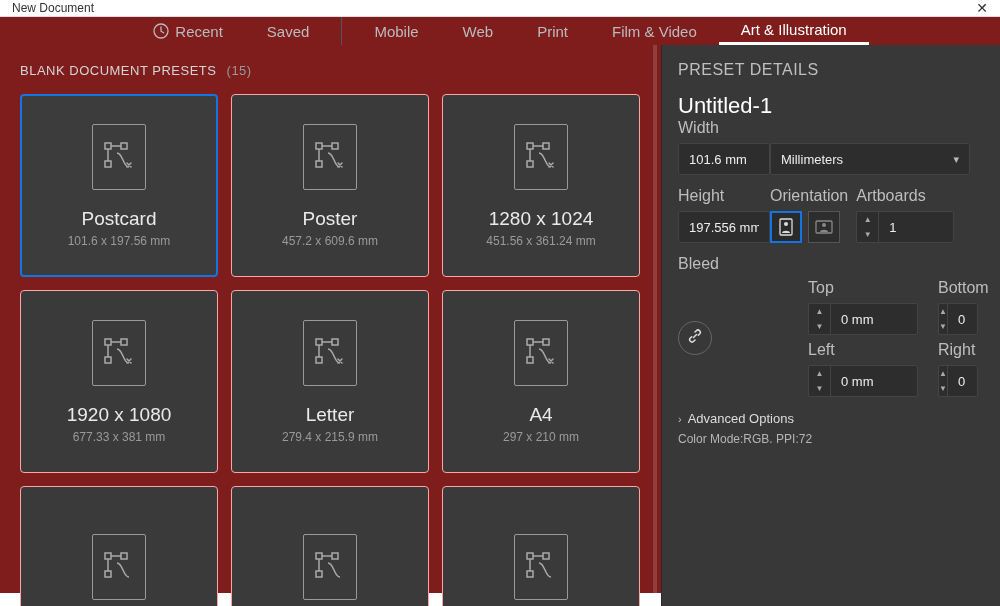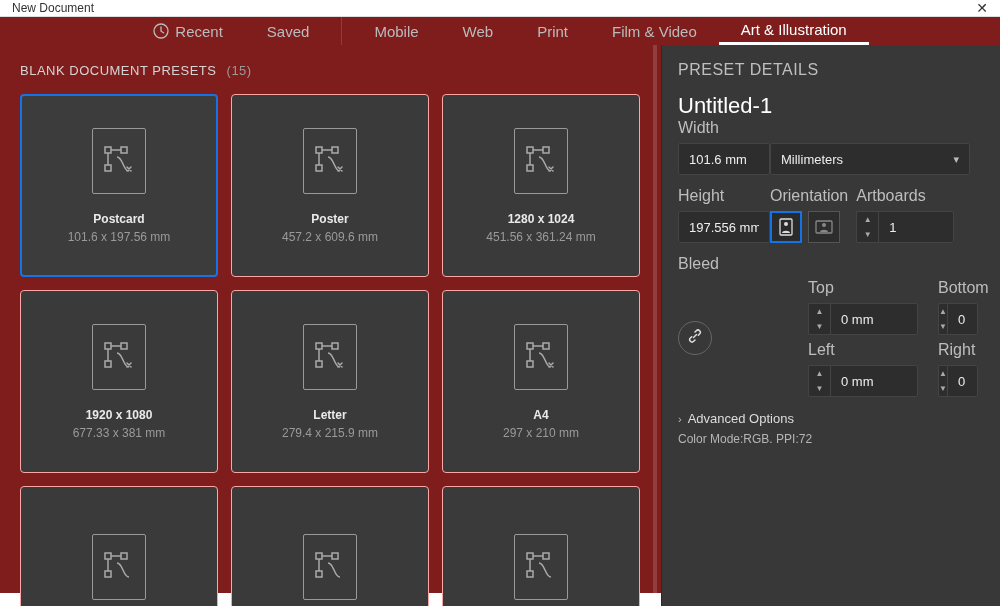--- a/index.html
+++ b/index.html
@@ -19,21 +19,21 @@
   .body { flex: 1; display: flex; }
   .left { width: 668px; padding: 18px 20px 0 20px; position: relative; overflow: hidden; }
   .leftscroll { position: absolute; right: 4px; top: 0; bottom: 0; width: 4px; background: rgba(255,255,255,0.15); }
   .presets-header { font-size: 13px; letter-spacing: .5px; color: #d4d4d4; margin-bottom: 16px; }
   .presets-header .count { color: #999; margin-left: 6px; }
   .grid { display: grid; grid-template-columns: repeat(3, 198px); grid-auto-rows: 183px; gap: 13px; }
   .card { background: #3a3a3a; border: 1px solid #fca5a5; border-radius: 4px; display: flex; flex-direction: column; align-items: center; justify-content: center; cursor: pointer; }
   .card.selected { border: 2px solid #1374e6; background: #3c3c3c; }
   .card .thumb { width: 54px; height: 66px; border: 1.5px solid #999; border-radius: 2px; display:flex;align-items:center;justify-content:center; margin-bottom: 18px;}
   .card .thumb svg { display:block; }
-  .card .name { font-size: 12px; color: #eaeaea; margin-bottom: 4px; font-weight: bold; }
+  .card .name { font-size: 19px; color: #eaeaea; margin-bottom: 4px; }
   .card .dims { font-size: 12px; color: #9a9a9a; }
   .card.stub .name, .card.stub .dims { visibility: hidden; }
   
   .right { flex: 1; background: #383838; border-left: 1px solid #2a2a2a; padding: 0; display:flex; flex-direction:column; }
   .right-inner { padding: 14px 22px 6px 16px; flex:1; overflow:hidden; }
   .panel-title { font-size: 16px; letter-spacing:.5px; color: #bfbfbf; margin-bottom: 14px; padding-top: 2px; text-transform: uppercase;}
   .preset-name { font-size: 22px; font-weight: 300; color: #fff; margin-bottom: 0; }
   .lbl { font-size: 16px; color: #bebebe; margin-bottom: 6px; display:block;}
   .row { display:flex; gap: 0; align-items:flex-end; margin-bottom: 12px;}
   .field { display:flex; flex-direction:column; }

